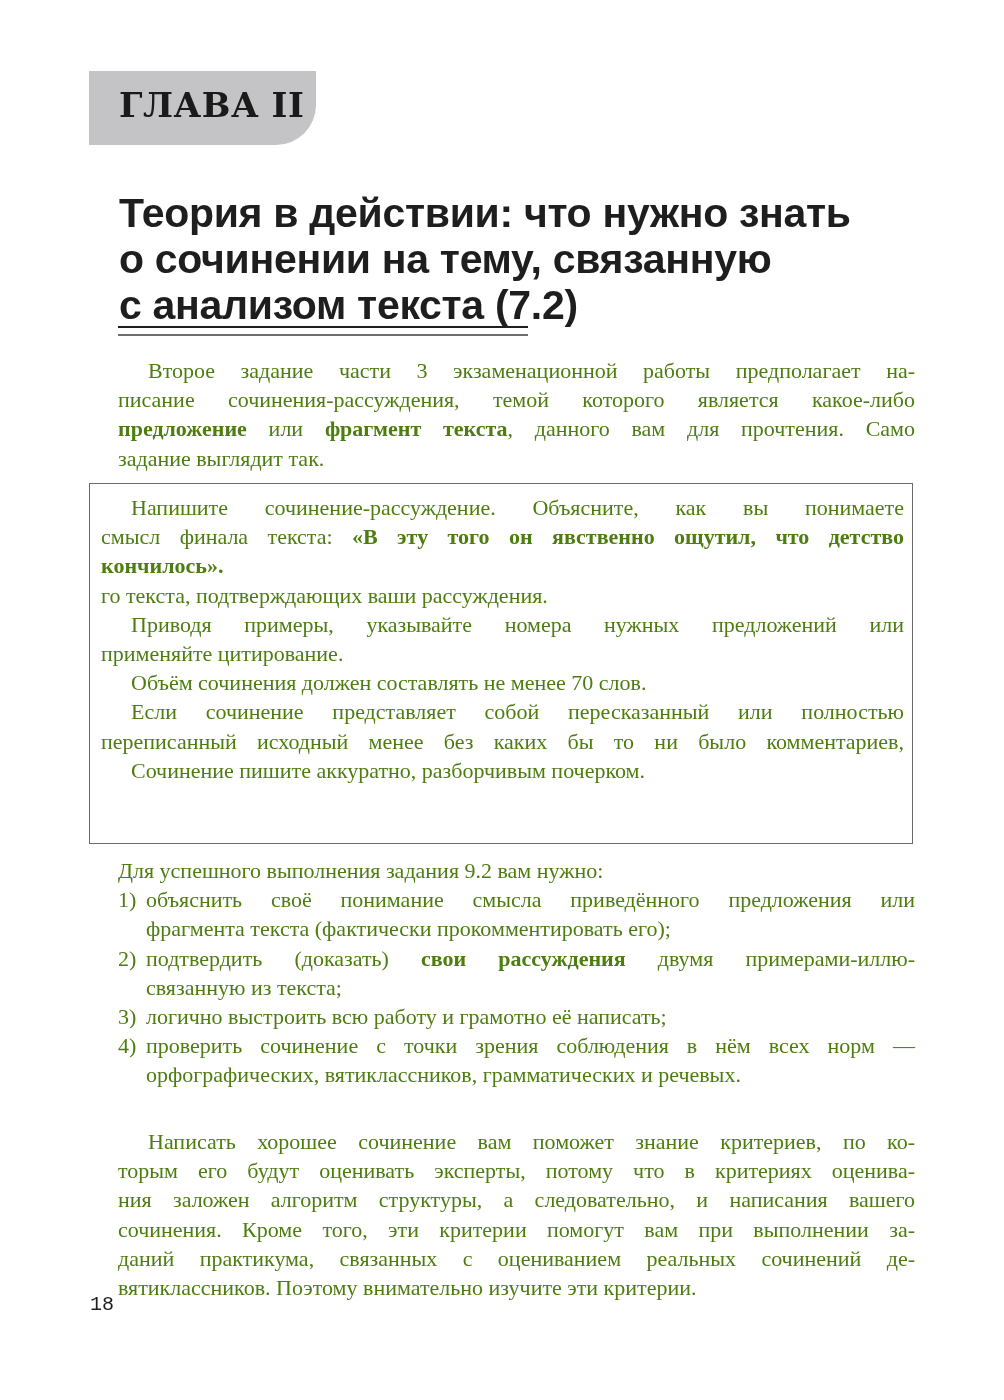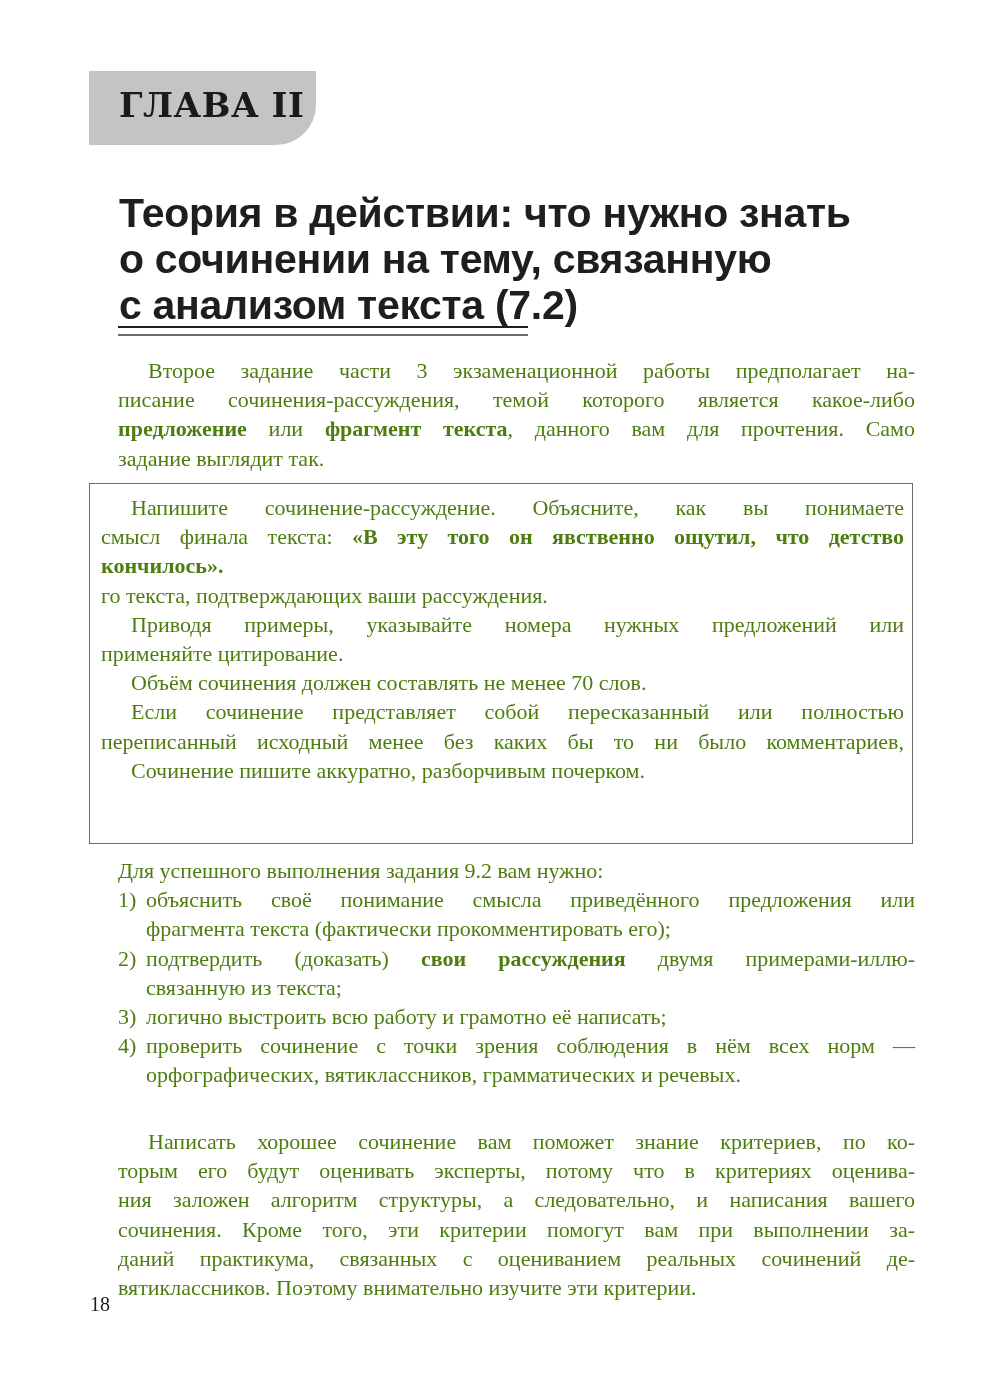--- a/index.html
+++ b/index.html
@@ -29,21 +29,21 @@
       position: absolute; left: 89px; top: 483px; width: 824px; height: 361px;
       border: 1.5px solid #6a6a6a; box-sizing: border-box;
     }
     .box-text { position: absolute; left: 101px; top: 493px; width: 803px; }
     .list { position: absolute; left: 118px; top: 856px; width: 797px; }
     .li { display: flex; }
     .li .num { width: 28px; flex: none; }
     .li .body { flex: 1; }
     .page-num {
       position: absolute; left: 90px; top: 1293px;
-      font-family: Liberation Serif, serif; font-size: 20px; color: #1e1e1e;
+      font-family: Liberation Mono, monospace; font-size: 20px; color: #1e1e1e;
     }
     .ind { padding-left: 30px; }
   </style>
 </head>
 <body>
 
 <div class="chapter-tab">
   <span>ГЛАВА II</span>
 </div>
 

